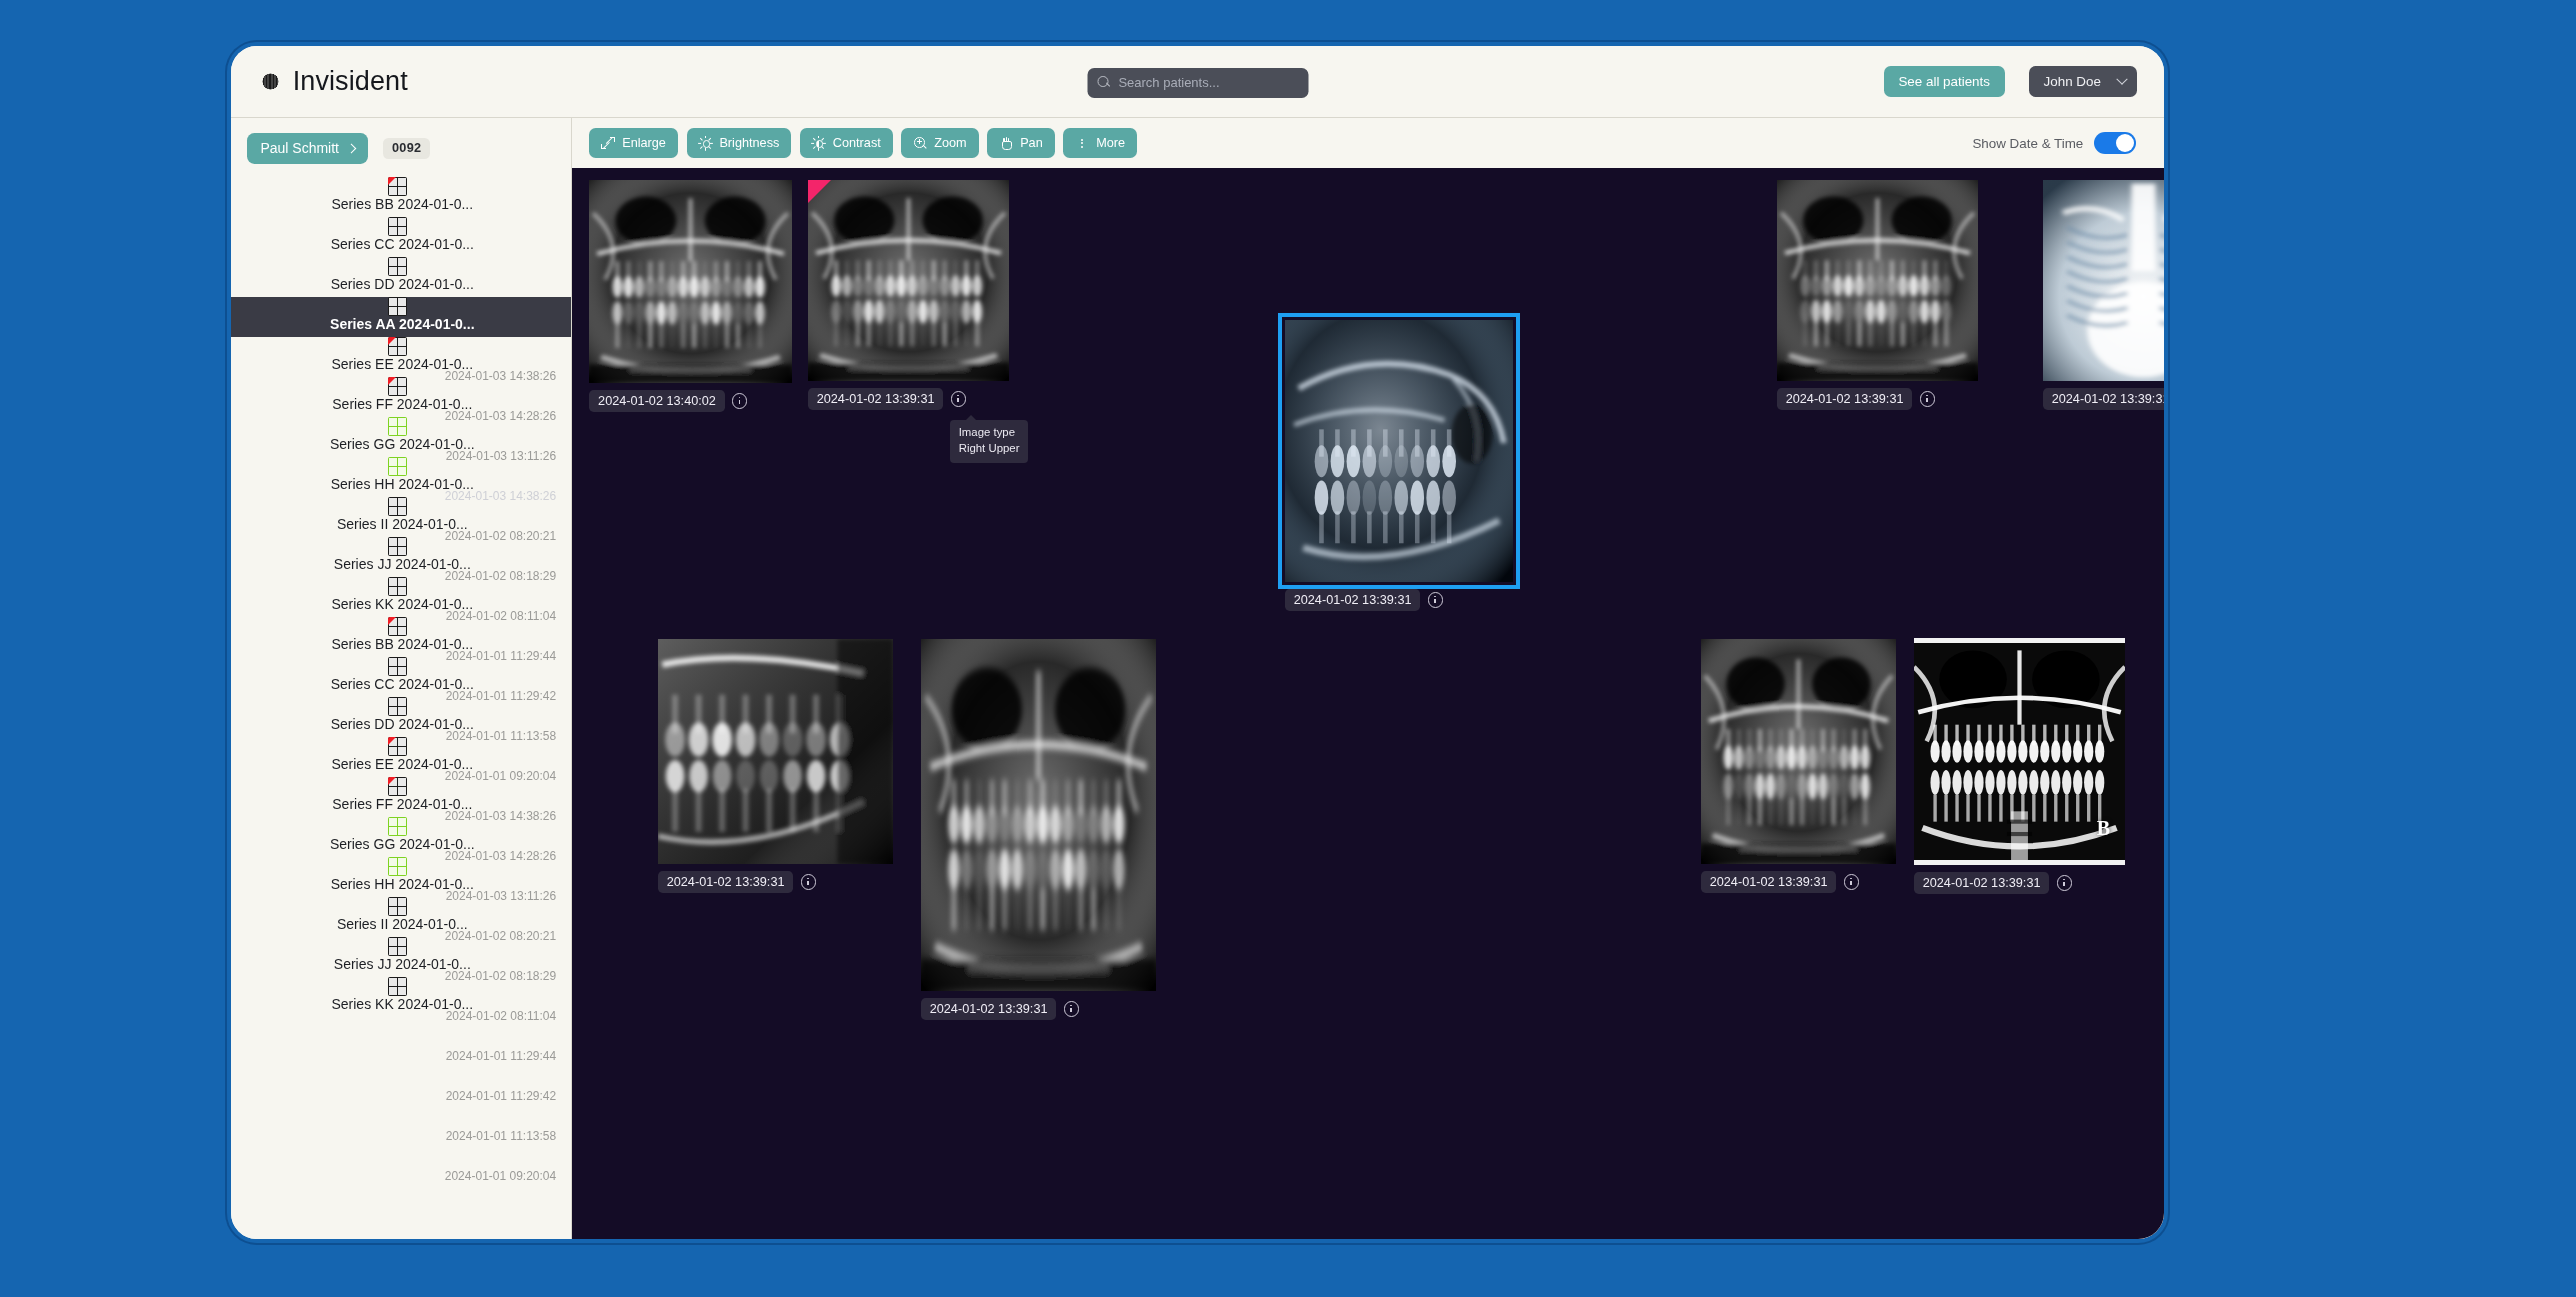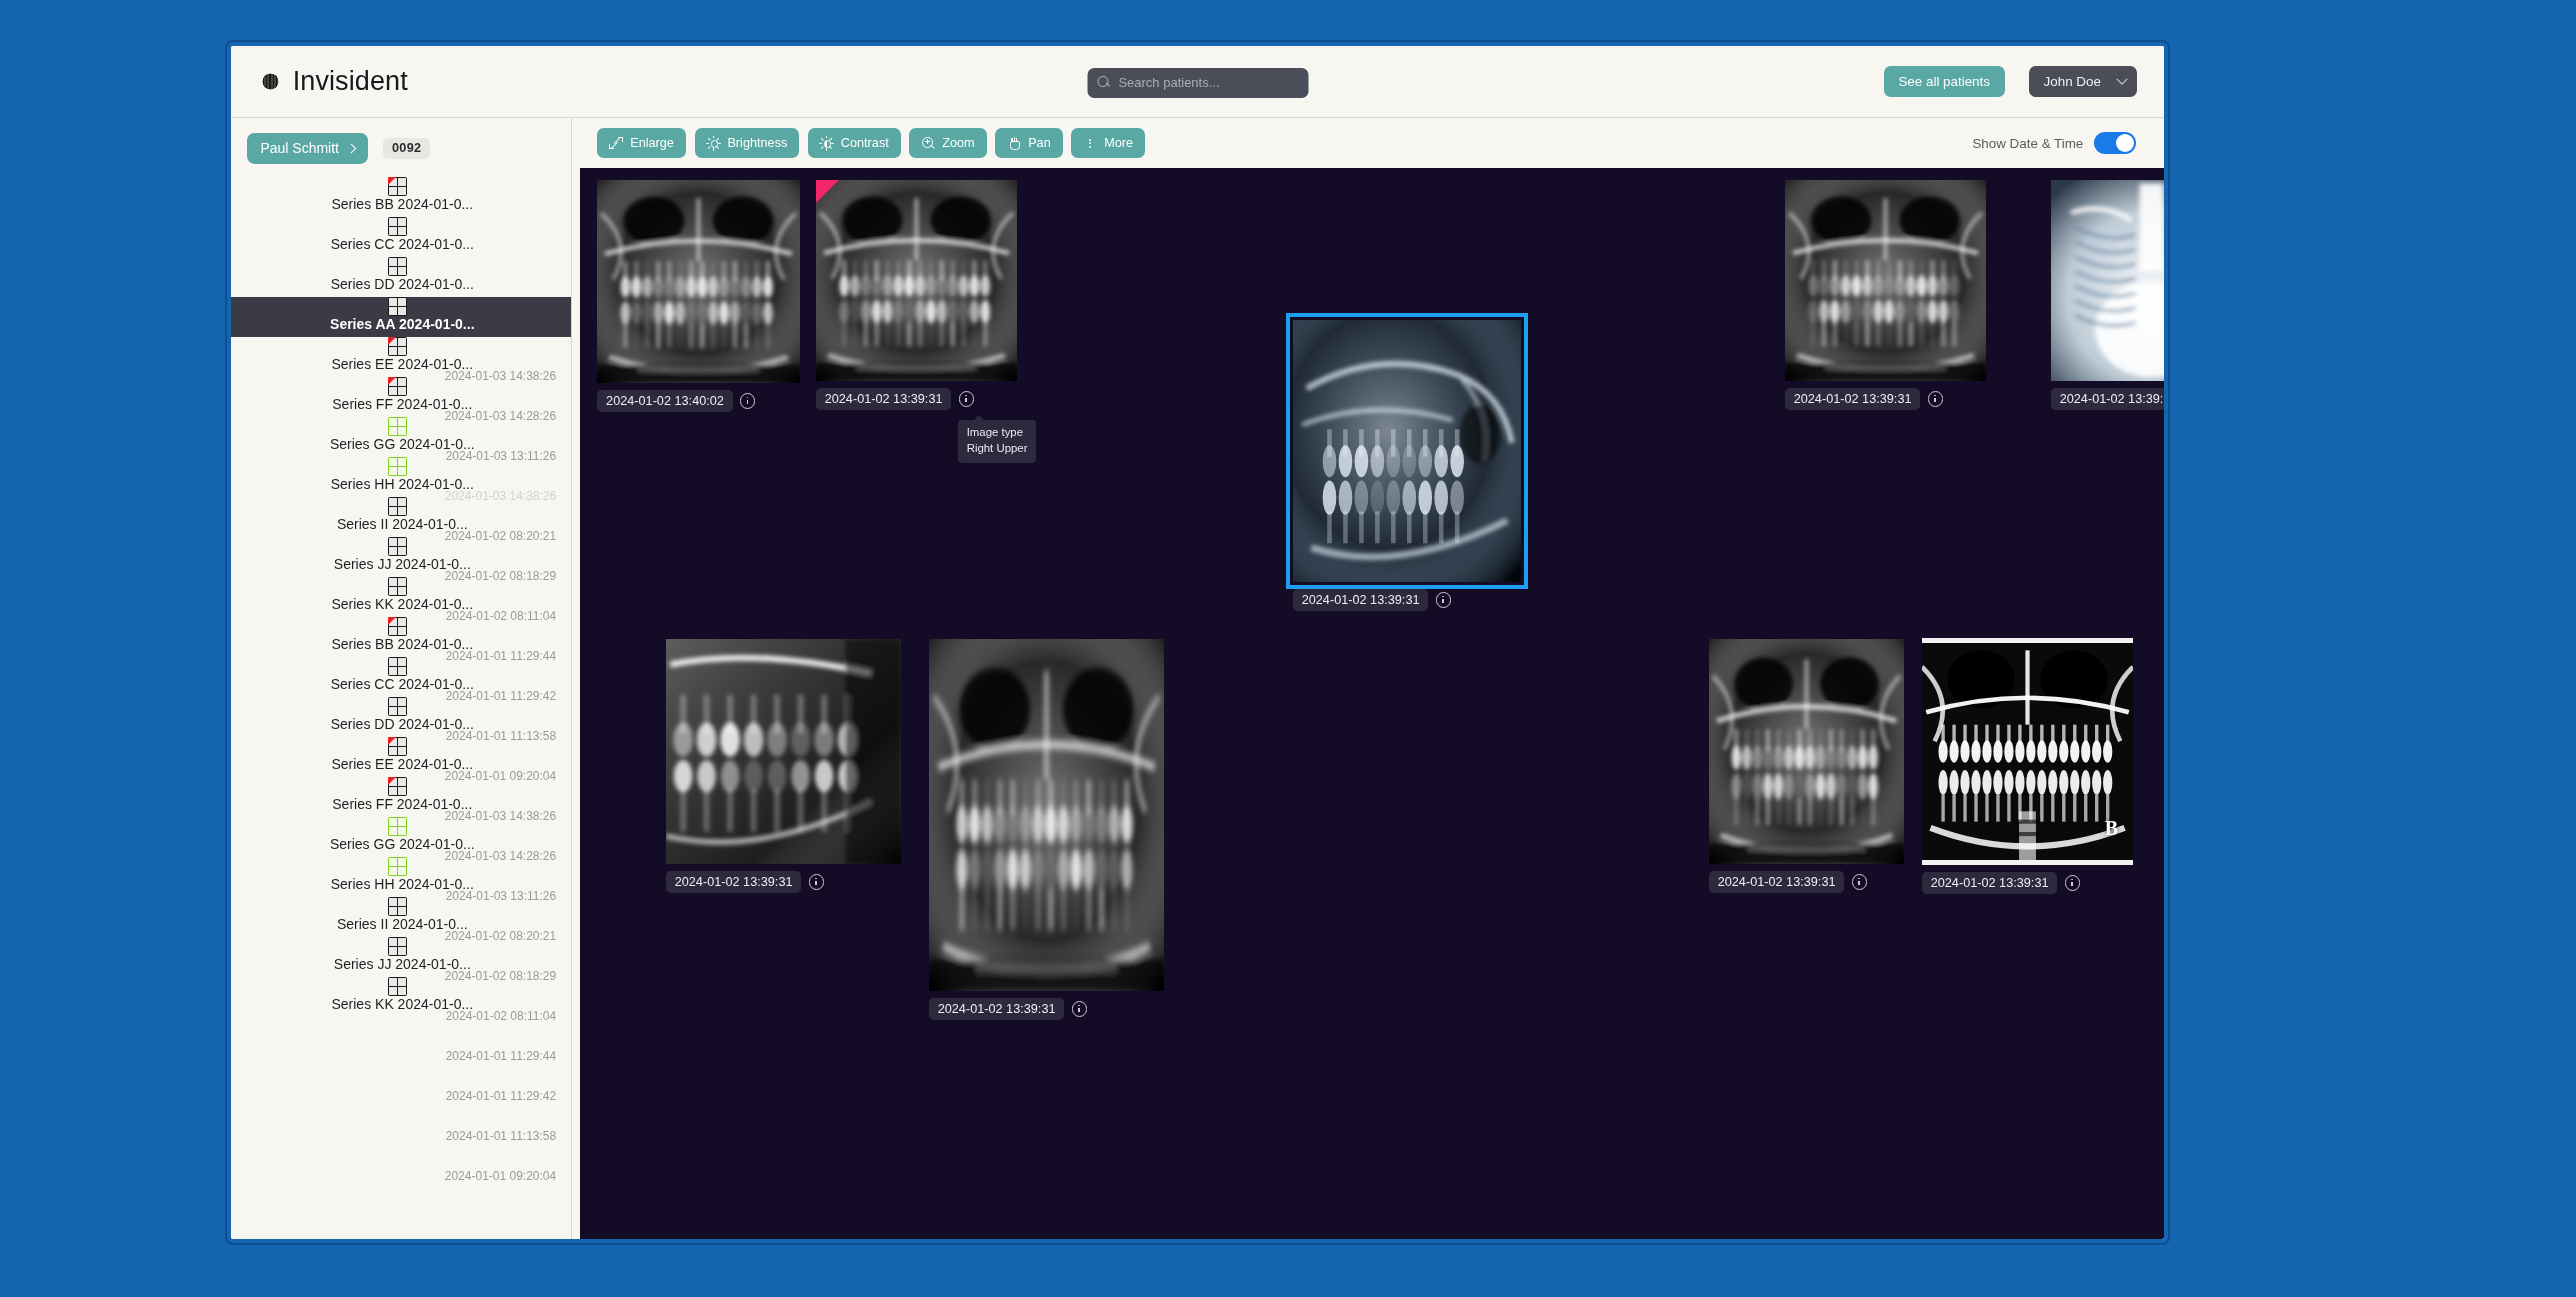--- a/index.html
+++ b/index.html
@@ -7,21 +7,21 @@
     width: 2576px; height: 1297px;
     background: #1565b0;
     font-family: "Liberation Sans", sans-serif;
     overflow: hidden;
   }
   #app-frame {
     position: absolute;
     left: 227px; top: 42px;
     width: 1941px; height: 1201px;
     background: #f7f6f0;
-    border-radius: 6px;
+    border-radius: 30px;
     border: 4.7px solid #1565b0;
     overflow: hidden;
     display: flex;
     flex-direction: column;
     box-shadow: 0 0 0 2px #0d4f91;
   }
 
   
   #header {
     height: 72px;
@@ -91,21 +91,21 @@
     display: flex; align-items: center; gap: 17.4px;
     font-size: 13.4px; cursor: pointer;
   }
   .chev-down {
     width: 8px; height: 8px;
     border-right: 1.7px solid #cfd2d9; border-bottom: 1.7px solid #cfd2d9;
     transform: rotate(45deg) translate(-2px,-2px);
   }
 
   
-  #body-row { flex: 1; display: flex; min-height: 0; gap: 8px; }
+  #body-row { flex: 1; display: flex; min-height: 0; }
 
   
   #sidebar {
     width: 341px; flex: 0 0 341px;
     background: #f7f6f0;
     border-right: 1.3px solid #d9d7cd;
     display: flex; flex-direction: column;
     min-height: 0;
   }
   #patient-bar {

